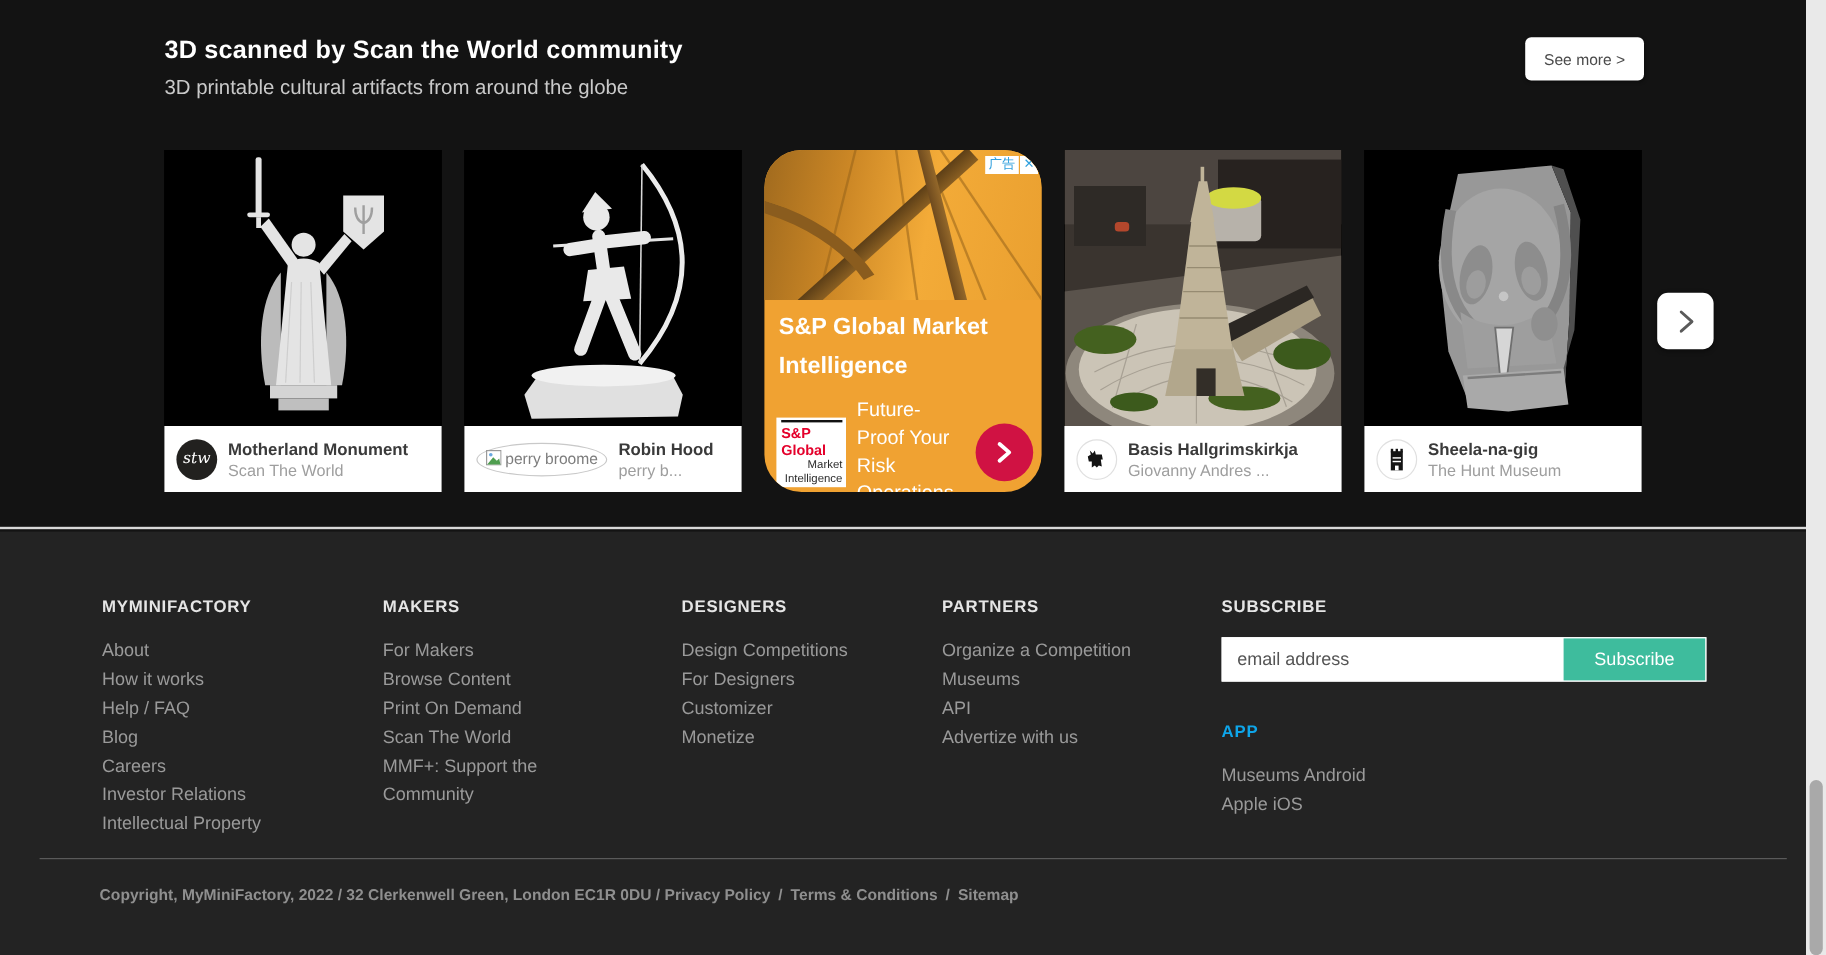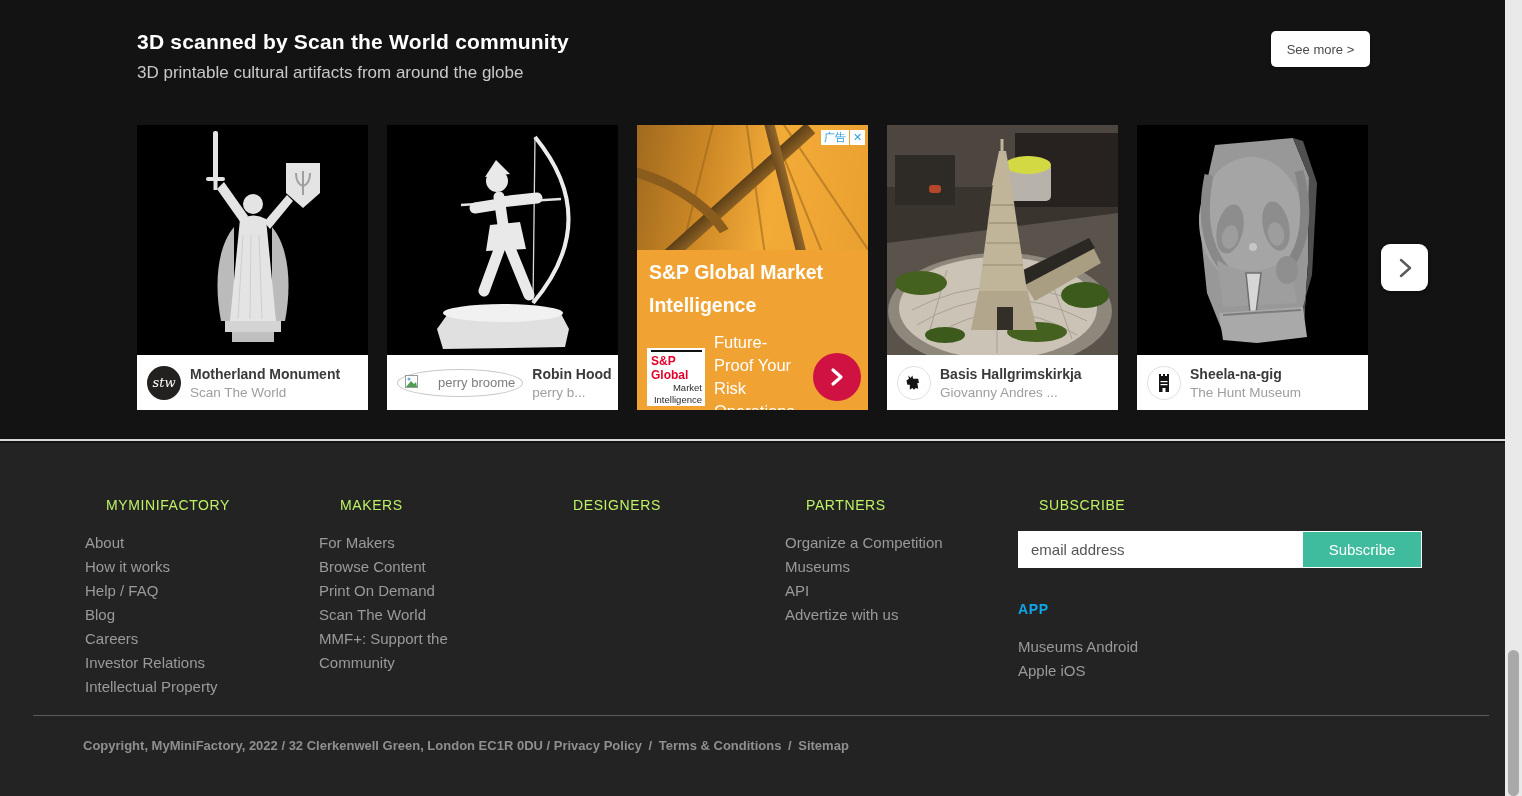--- a/index.html
+++ b/index.html
@@ -28,25 +28,25 @@
     align-items:center; padding:0 10px; gap:9px; }
   .avatar { width:34px; height:34px; border-radius:50%; flex-shrink:0;
     display:flex; align-items:center; justify-content:center; }
   .stw { background:#22211f; color:#fff; font-family:"DejaVu Serif",serif;
     font-style:italic; font-size:13px; }
   .ring { background:#fff; border:1px solid #e0e0e0; }
   .card-meta { display:flex; flex-direction:column; gap:3px; min-width:0; }
   .card-title { color:#3a3a3a; font-size:14px; font-weight:bold; white-space:nowrap; }
   .card-sub { color:#9e9e9e; font-size:13.5px; white-space:nowrap; }
   .broken-avatar { border:1px solid #c9c9c9; border-radius:50%; padding:5px 7px;
-    display:flex; align-items:center; gap:20px; color:#7d7d7d; font-size:13px;
+    display:flex; align-items:center; gap:3px; color:#7d7d7d; font-size:13px;
     white-space:nowrap; flex-shrink:0; }
 
   
-  .ad-card { background:#f0a232; overflow:hidden; }
+  .ad-card { background:#f0a232; overflow:hidden;border-radius:31px; }
   .ad-photo { position:absolute; top:0; left:0; width:231px; height:125px;
     background:linear-gradient(100deg,#a06a1e 0%,#cd8826 30%,#f3ab38 58%,#eaa030 100%); overflow:hidden; }
   .pole1 { position:absolute; width:14px; height:260px; background:linear-gradient(90deg,#5d3f17,#8a5f22);
     left:70px; top:-40px; transform:rotate(48deg); }
   .pole2 { position:absolute; width:10px; height:220px; background:linear-gradient(90deg,#6e4a1e,#94682a);
     left:150px; top:-20px; transform:rotate(-14deg); }
   .seam { position:absolute; width:2px; height:220px; background:rgba(150,98,25,.55); top:-30px; }
   .arc { position:absolute; width:260px; height:170px; border:10px solid #8a5c1e;
     border-radius:50%; left:-150px; top:40px; border-color:#8a5c1e transparent transparent transparent;
     transform:rotate(18deg); }
@@ -65,26 +65,26 @@
     padding-top:2px; }
   .ad-logo .l2, .ad-logo .l3 { color:#2b2b2b; font-size:9.5px; line-height:12px;text-align:right; }
   .ad-tagline { width:101px; color:#fff; font-size:16.5px; line-height:23px; }
   .ad-cta { width:48px; height:48px; border-radius:50%; background:#d01243; flex-shrink:0;
     display:flex; align-items:center; justify-content:center; cursor:pointer; }
 
   
   .site-footer { position:absolute; top:443px; left:0; width:1505px; height:353px;
     background:#232323; }
   .fcol { position:absolute; top:54px; }
-  .fcol h4 { color:#bef264; font-size:14px; letter-spacing:.6px; font-weight:normal;
-    margin-bottom:18px;margin-left:21px; }
+  .fcol h4 { color:#e5e5e5; font-size:14px; letter-spacing:.6px; font-weight:bold;
+    margin-bottom:18px; }
   .fcol ul { list-style:none; }
   .fcol li { color:#9a9a9a; font-size:15px; line-height:24px; cursor:pointer; }
   .col-1 { left:85px; } .col-2 { left:319px; } .col-2 ul { width:150px; }
-  .col-3 { left:552px; } .col-4 { left:785px; } .col-5 { left:1018px; width:404px; }
+  .col-3 { left:568px; } .col-4 { left:785px; } .col-5 { left:1018px; width:404px; }
   .subscribe-bar { margin-top:14px; display:flex; width:404px; height:37px;
     border:1px solid #fff; background:#fff; }
   .subscribe-bar input { flex:1; border:none; outline:none; padding:0 12px;
     font-size:15px; color:#333; font-family:"Liberation Sans",sans-serif; }
   .subscribe-bar input::placeholder { color:#555; opacity:1; }
   .subscribe-btn { width:118px; background:#3ebc9d; color:#fff; border:none;
     font-size:15px; font-family:"Liberation Sans",sans-serif; cursor:pointer; }
   .app-block { position:absolute; left:1018px; top:158px; }
   .app-block h4 { color:#0ea5e9; font-size:14px; letter-spacing:.6px; margin-bottom:18px; }
   .app-block div { color:#9a9a9a; font-size:15px; line-height:24px; cursor:pointer; }
@@ -342,20 +342,26 @@
         <li>For Makers</li>
         <li>Browse Content</li>
         <li>Print On Demand</li>
         <li>Scan The World</li>
         <li>MMF+: Support the Community</li>
       </ul>
     </div>
 
     <div class="fcol col-3">
       <h4>DESIGNERS</h4>
+      <ul>
+        <li>Design Competitions</li>
+        <li>For Designers</li>
+        <li>Customizer</li>
+        <li>Monetize</li>
+      </ul>
     </div>
 
     <div class="fcol col-4">
       <h4>PARTNERS</h4>
       <ul>
         <li>Organize a Competition</li>
         <li>Museums</li>
         <li>API</li>
         <li>Advertize with us</li>
       </ul>

